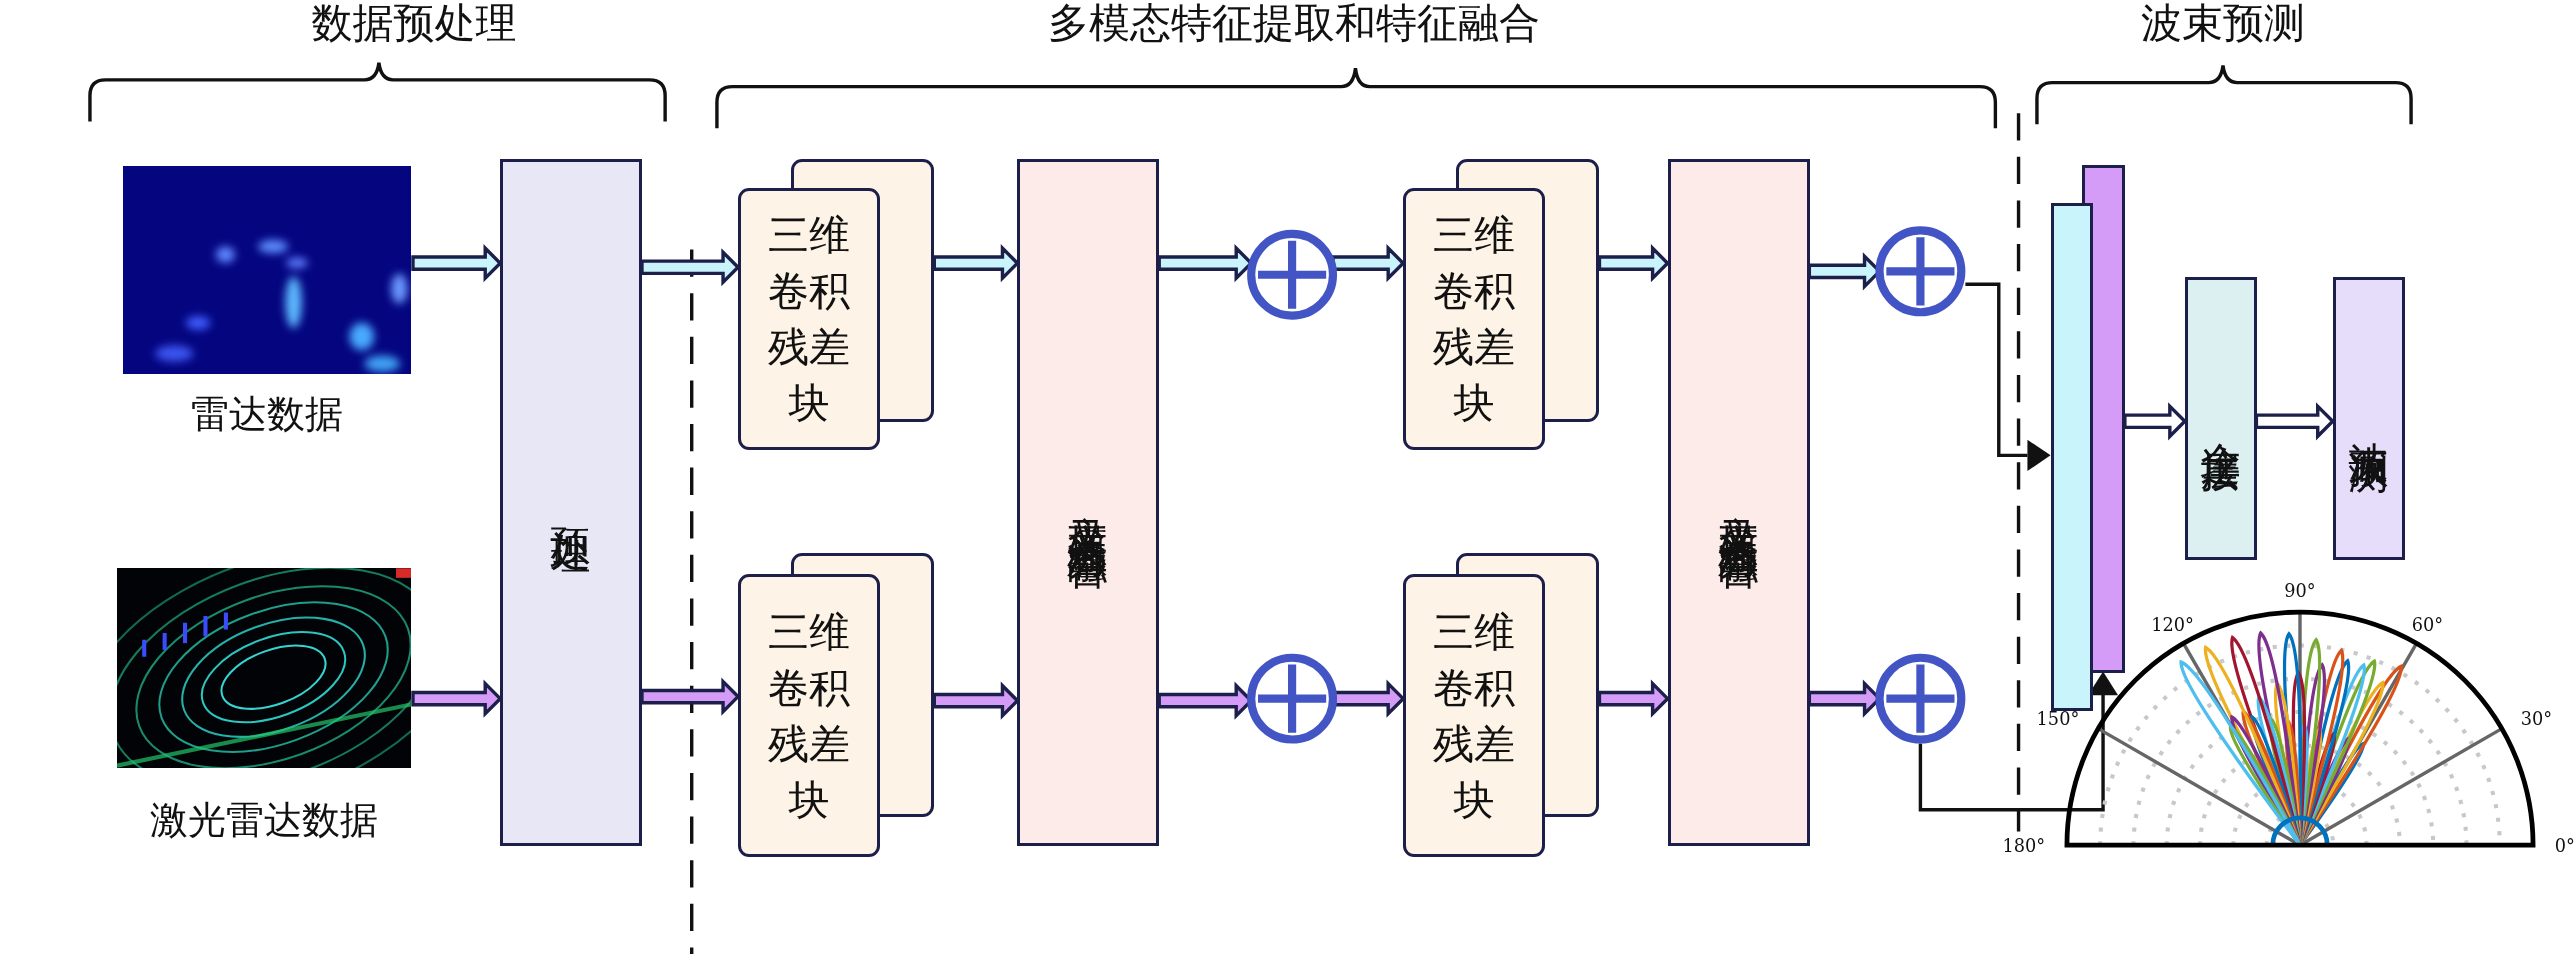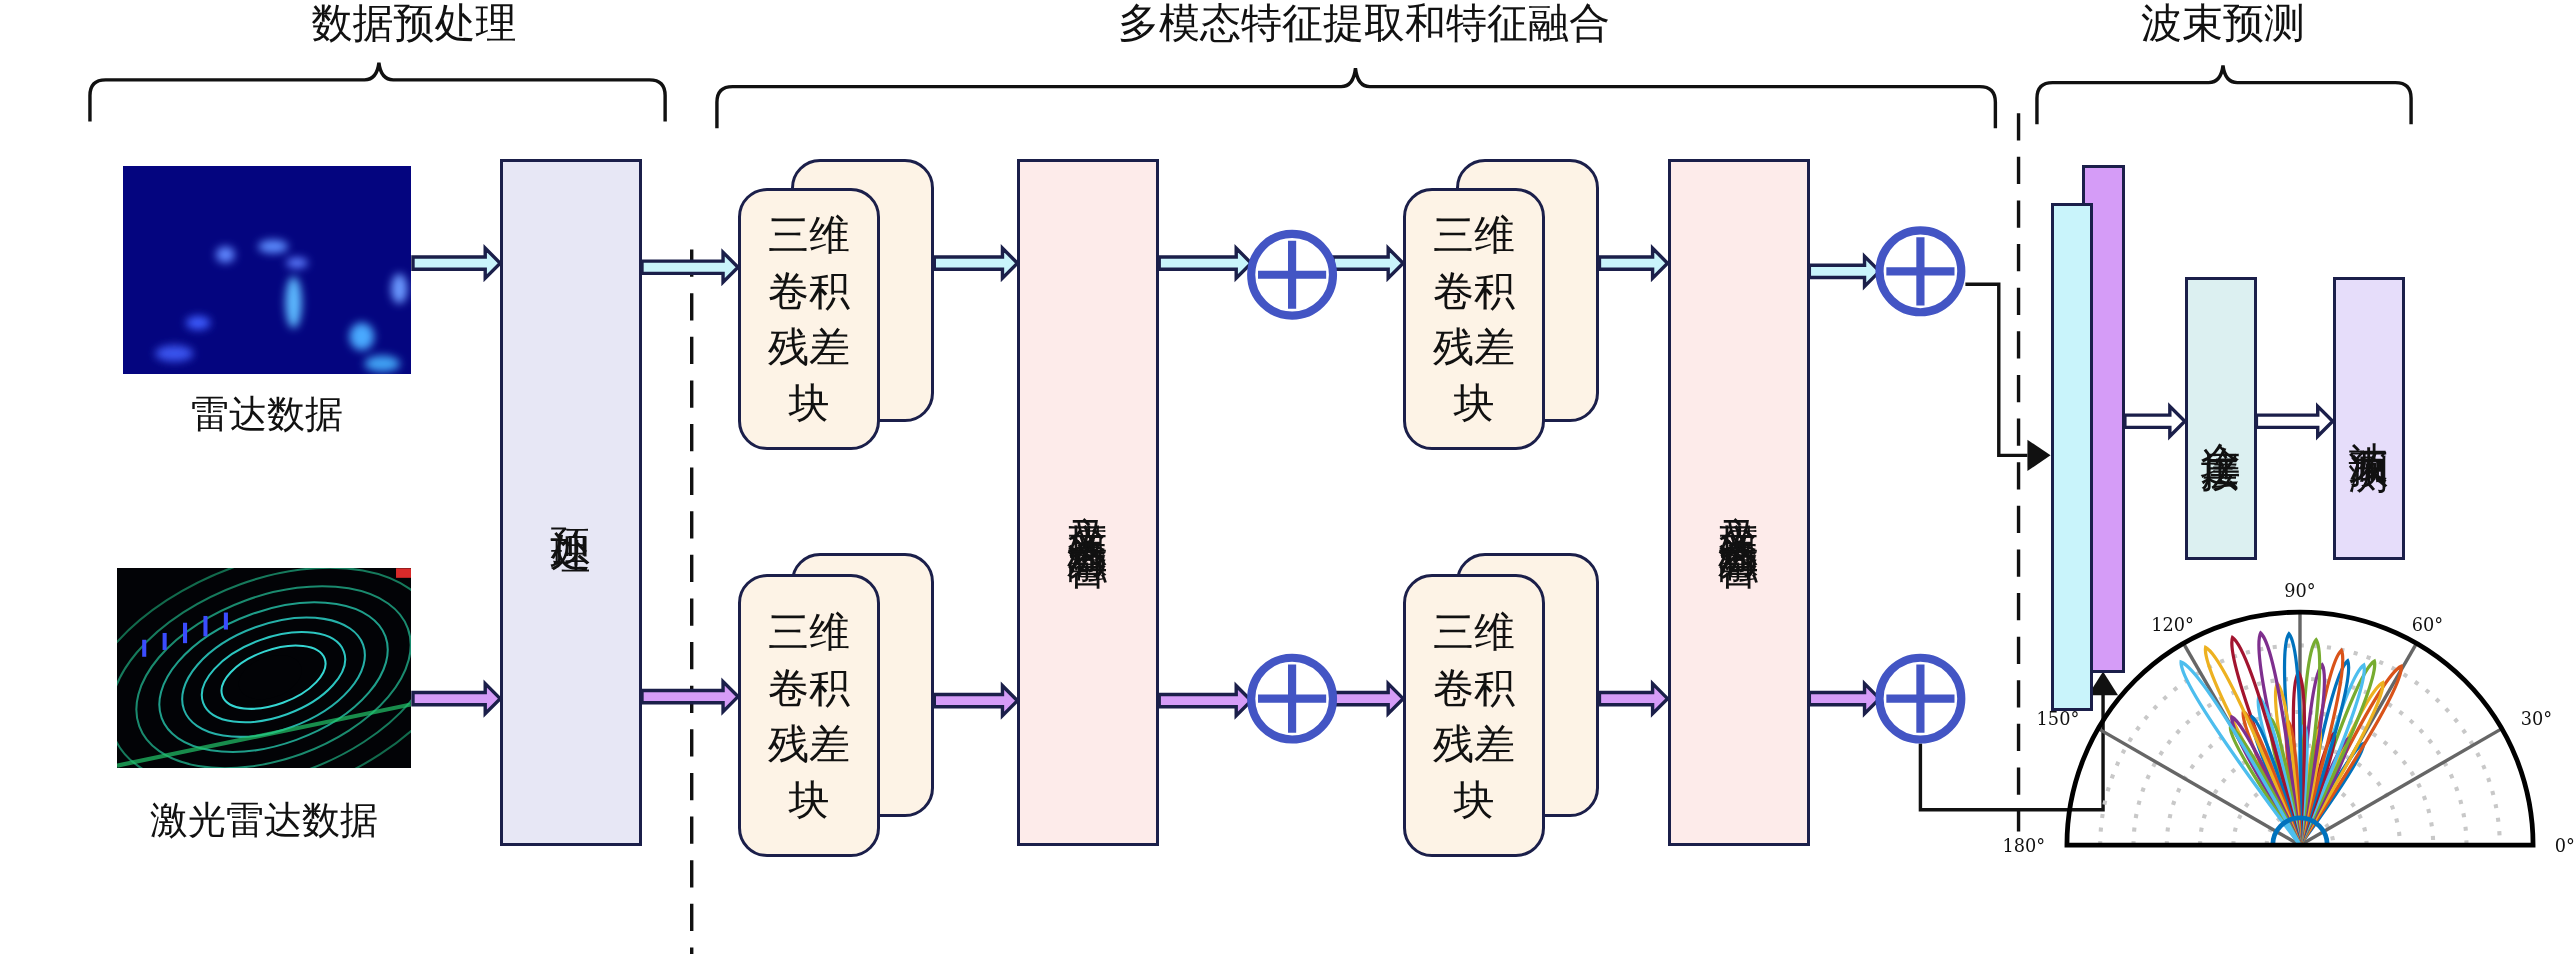--- a/index.html
+++ b/index.html
@@ -2,35 +2,35 @@
 <html style="font-size:11px"><head>
 <meta charset="utf-8">
 <style>
   html,body{margin:0;padding:0;background:#fff;}
   body{width:2576px;height:955px;position:relative;overflow:hidden;font-family:"DejaVu Serif","Liberation Serif",serif;color:#111;}
   .abs{position:absolute;}
   .section-title{position:absolute;font-size:41px;line-height:1;white-space:nowrap;transform:translateX(-50%);}
   .caption{position:absolute;font-size:38px;line-height:1;white-space:nowrap;transform:translateX(-50%);}
   .box{position:absolute;border:3.4px solid #1b1f4a;box-sizing:border-box;display:flex;align-items:center;justify-content:center;}
   .vtext{writing-mode:vertical-rl;text-orientation:upright;font-size:40px;letter-spacing:4.1px;line-height:1;}
-  .res{position:absolute;border:3.4px solid #1b1f4a;border-radius:29px;background:#fdf3e6;box-sizing:border-box;}
+  .res{position:absolute;border:3.4px solid #1b1f4a;border-radius:11px;background:#fdf3e6;box-sizing:border-box;}
   .res-text{position:absolute;left:0;right:0;top:50%;transform:translateY(-50%);text-align:center;font-size:41px;line-height:56px;}
   .pre{background:#e7e7f5;}
   .cross{background:#fdebea;}
   .fc{background:#dcf0f1;}
   .beam{background:#e6ddfa;}
   svg{position:absolute;left:0;top:0;overflow:visible;}
   .radar-img{background:#04057f;overflow:hidden;}
   .lidar-img{background:#020306;overflow:hidden;}
 </style>
 </head>
 <body>
 
 <div class="section-title" style="left:379px;top:2.7px;margin-left:35px;">数据预处理</div>
-<div class="section-title" style="left:1364px;top:2.7px;text-align:center;">多模态特征提取和特征融合</div>
+<div class="section-title" style="left:1294px;top:2.7px;text-align:center;">多模态特征提取和特征融合</div>
 <div class="section-title" style="left:2223px;top:2.7px;">波束预测</div>
 
 <svg width="2576" height="955" viewBox="0 0 3780 1401">
   <g fill="none" stroke="#111" stroke-width="5">
     <path d="M132 178 V140 Q132 117 155 117 H535 Q553 117 556 92 Q559 117 577 117 H953 Q976 117 976 140 V178"></path>
     <path d="M1052 188 V150 Q1052 127 1075 127 H1968 Q1986 127 1989 100 Q1992 127 2010 127 H2905 Q2928 127 2928 150 V188"></path>
     <path d="M2989 182 V144 Q2989 121 3012 121 H3241 Q3259 121 3262 96 Q3265 121 3283 121 H3515 Q3538 121 3538 144 V182"></path>
   </g>
   <line x1="1015" y1="366" x2="1015" y2="1401" stroke="#111" stroke-width="5" stroke-dasharray="40 24"></line>
   <line x1="2962" y1="166" x2="2962" y2="1220" stroke="#111" stroke-width="5" stroke-dasharray="40 24"></line>

